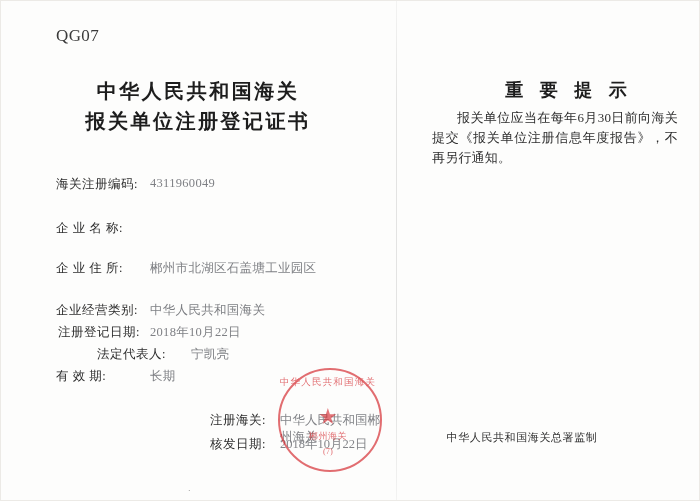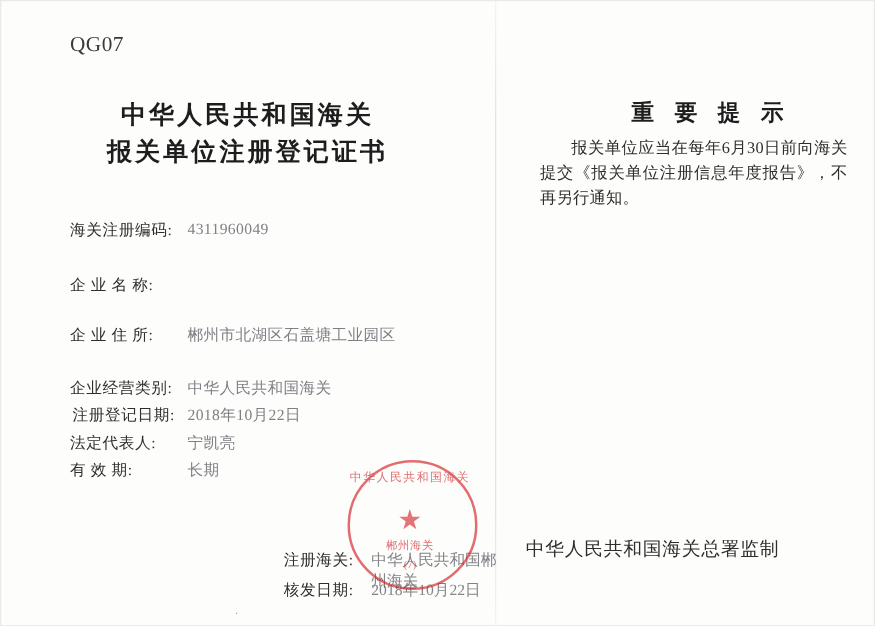--- a/index.html
+++ b/index.html
@@ -109,32 +109,31 @@
     filter: blur(0.25px);
     opacity: 0.88;
   }
 
   .f1 { top: 176px; }
   .f2 { top: 198px; }
   .f3 { top: 220px; }
   .f4 { top: 260px; }
   .f5 { top: 302px; }
   .f6 { top: 324px; text-align: center; }
-  .f7 { top: 346px; }
+  .f7 { top: 346px; margin-left: 41px; }
   .f8 { top: 368px; }
 
   .sig {
     position: absolute;
-    left: 227px;
+    left: 210px;
     width: 180px;
     height: 20px;
     font-size: 12.5px;
     font-family: "Liberation Serif", serif;
     color: #2e2e2e;
-    margin-top: 28px;
   }
   .sig .lbl { position: absolute; left: 0; top: 0; letter-spacing: 0.5px; }
   .sig .val {
     position: absolute;
     left: 70px; top: 0;
     color: #6d6f74;
     filter: blur(0.3px);
     opacity: 0.85;
   }
   .s1 { top: 412px; }
@@ -233,21 +232,21 @@
     text-align: justify;
     text-indent: 25px;
     letter-spacing: 0.2px;
   }
   .issuer {
     position: absolute;
     left: 0;
     top: 430px;
     width: 252px;
     text-align: center;
-    font-size: 15px;
+    font-size: 11px;
     letter-spacing: 0.6px;
     color: #2e2e2e;
     font-family: "Liberation Serif", serif;
   }
 
   
   .bottom-mark {
     position: absolute;
     left: 188px;
     top: 484px;

